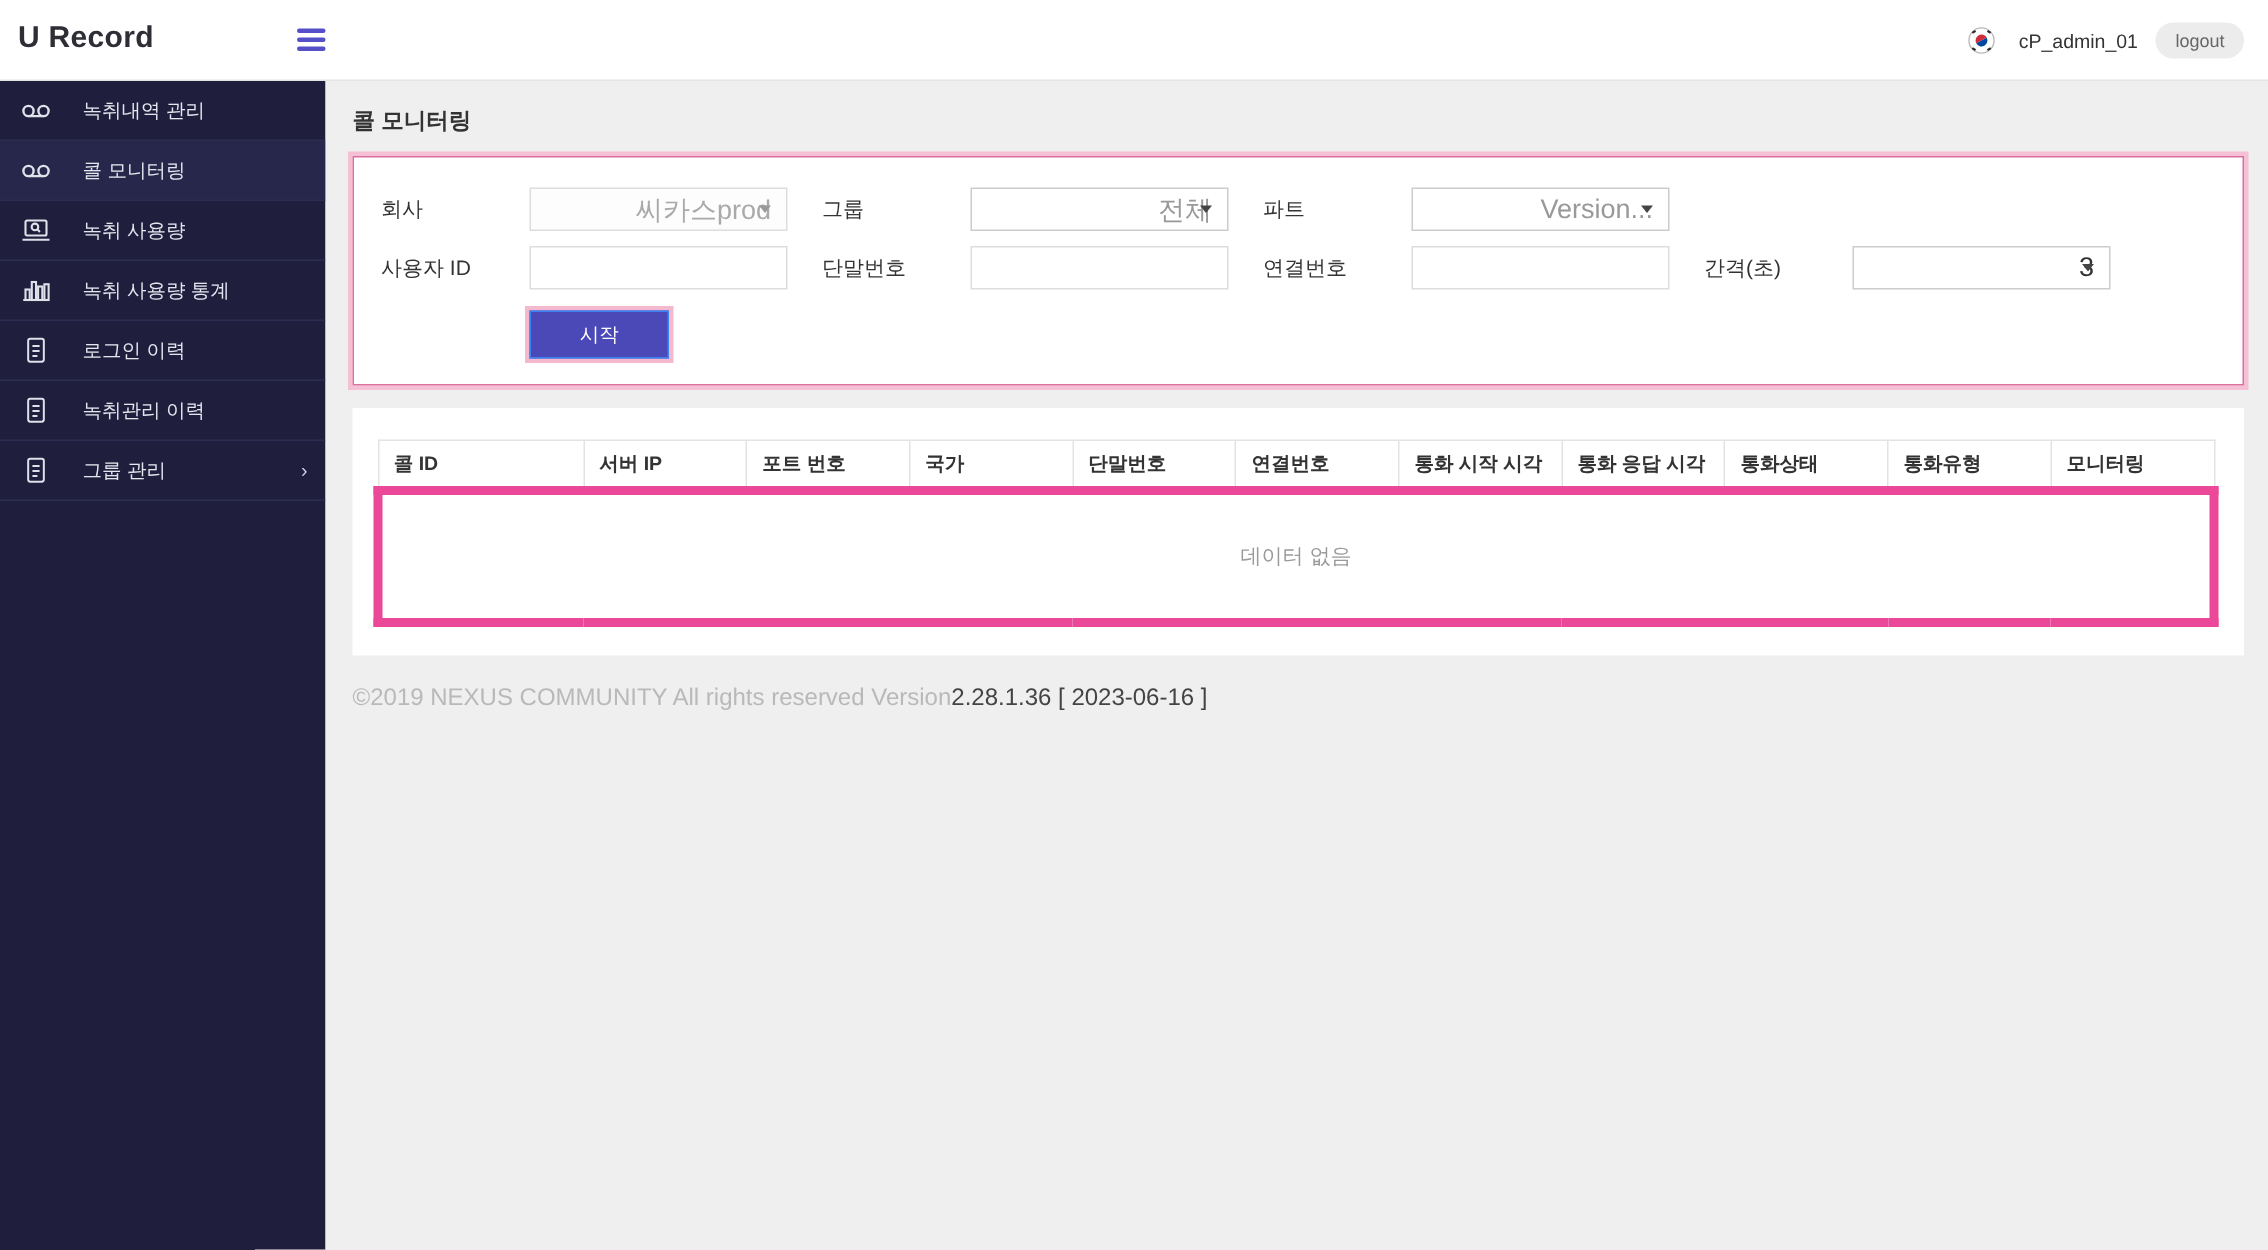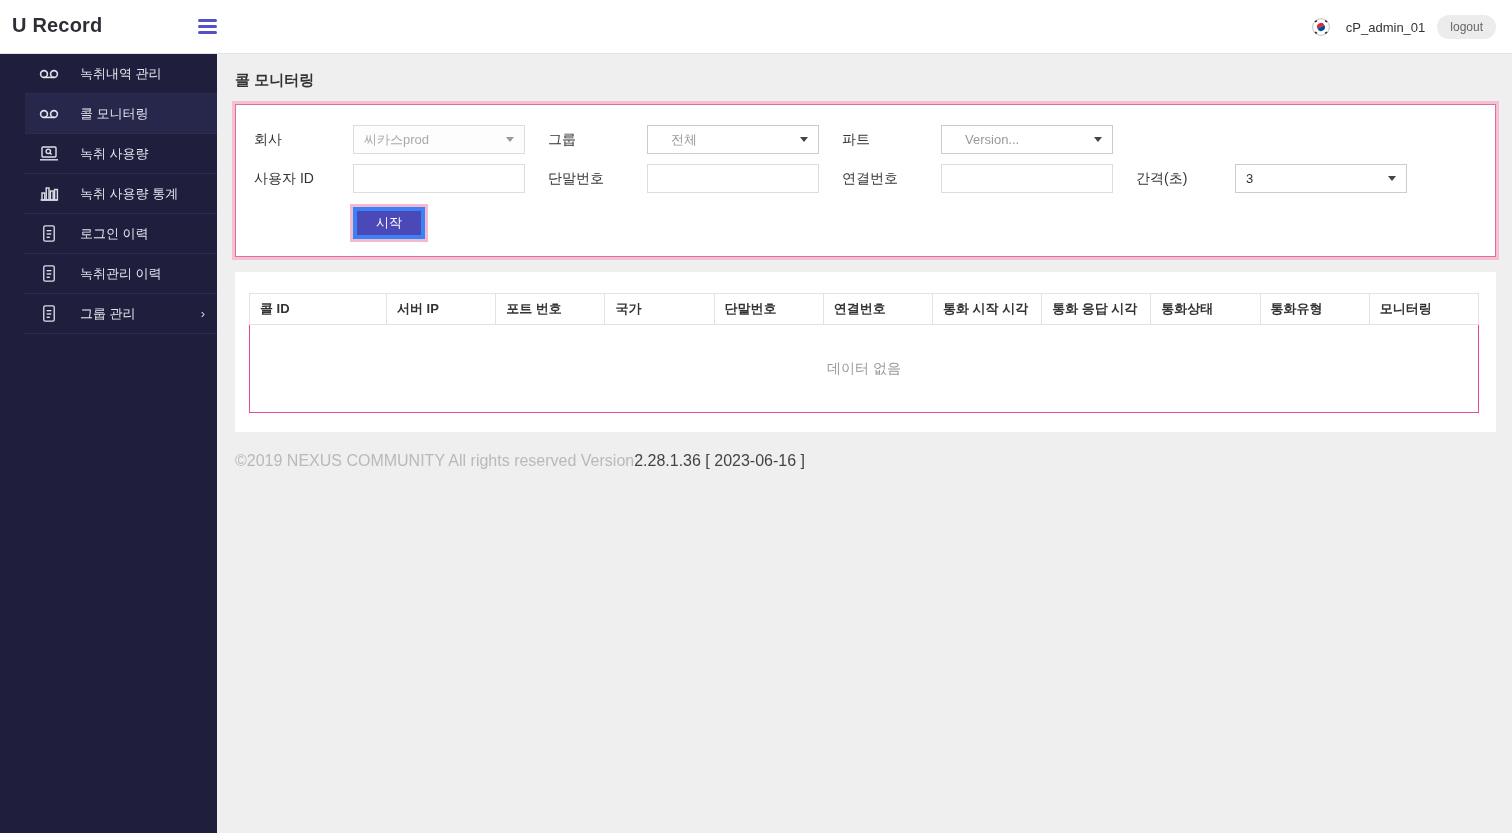--- a/index.html
+++ b/index.html
@@ -9,51 +9,51 @@
   .topbar { position:absolute; top:0; left:0; width:1512px; height:54px; background:#ffffff; border-bottom:1px solid #e4e4e4; z-index:5; }
   .logo { position:absolute; left:12px; top:14px; font-size:20px; font-weight:bold; color:#2e2e36; letter-spacing:.2px; }
   .hamburger { position:absolute; left:198px; top:19px; width:19px; height:16px; cursor:pointer; }
   .hamburger span { display:block; height:2.5px; background:#5450c8; border-radius:2px; margin-bottom:3.5px; }
   .top-right { position:absolute; right:16px; top:0; height:54px; display:flex; align-items:center; }
   .flag { width:18px; height:18px; margin-right:16px; }
   .username { font-size:13px; color:#333; margin-right:12px; }
   .logout-btn { background:#ececec; border:none; border-radius:13px; padding:5px 13px; font-size:12px; color:#666; cursor:pointer; font-family:inherit; }
 
   
-  .sidebar { position:absolute; left:0; top:54px; width:217px; height:779px; background:#1f1f3d;padding-left:25px; }
+  .sidebar { position:absolute; left:0; top:54px; width:217px; height:779px; background:#1f1f3d; }
   .nav-item { height:40px; display:flex; align-items:center; padding-left:13px; border-bottom:1px solid #2c2c50; color:#e4e5ee; cursor:pointer; position:relative; }
   .nav-item.active { background:#27274c; }
   .nav-icon { width:22px; height:18px; display:flex; align-items:center; justify-content:center; color:#dfe0ea; }
   .nav-label { font-size:13px; margin-left:20px; }
   .nav-chevron { position:absolute; right:12px; font-size:13px; color:#cfd0dd; }
 
   
   .main { position:absolute; left:217px; top:54px; width:1295px; height:779px; background:#efefef; padding:0 16px 0 18px; }
   .page-title { font-size:15px; font-weight:600; color:#333; padding:17px 0 0 0; }
 
   
   .filter-panel { margin-top:14px; background:#fff; border:1px solid #dd6f9f; box-shadow:0 0 0 3px #f5c0d3; padding:20px 0 17px 18px; }
   .frow { display:flex; align-items:center; margin-bottom:10px; }
   .fgroup { display:flex; align-items:center; margin-right:23px; }
   .flabel { width:99px; font-size:14px; color:#333; }
   .fctl { width:172px; height:29px; }
-  .sel { border:1px solid #ccc; background:#fff; display:flex; align-items:center; padding:0 10px; font-size:13px; color:#333; cursor:pointer; position:relative; }
+  .sel { border:1px solid #ccc; background:#fff; display:flex; align-items:center; padding:0 10px; font-size:18px; color:#333; cursor:pointer; position:relative;justify-content:flex-end; }
   .sel .caret { position:absolute; right:10px; width:0; height:0; border-left:4px solid transparent; border-right:4px solid transparent; border-top:5px solid #444; }
   .sel.disabled { background:#fdfdfd; border-color:#ddd; color:#aaa; cursor:default; }
   .sel.disabled .caret { border-top-color:#999; }
   .sel.placeholder { color:#999;padding-left:23px; }
   .txt { border:1px solid #ddd; background:#fff; padding:0 8px; font-size:13px; color:#333; font-family:inherit; outline:none; }
   .start-row { margin-left:99px; margin-top:14px; }
-  .start-btn { width:72px; height:32px; background:#4b48b8; color:#fff; font-size:13px; border:4px solid #3b82f6; box-shadow:0 0 0 3px #f4b9ce; cursor:pointer; font-family:inherit; }
+  .start-btn { width:93px; height:32px; background:#4b48b8; color:#fff; font-size:13px; border:1px solid #3b82f6; box-shadow:0 0 0 3px #f4b9ce; cursor:pointer; font-family:inherit; }
 
   
   .table-card { margin-top:15px; background:#fff; padding:21px 17px 19px 14px; }
   table { width:100%; border-collapse:collapse; table-layout:fixed; }
   th { border:1px solid #e3e3e3; font-size:13px; font-weight:600; color:#333; text-align:left; padding:6px 10px; height:27px; white-space:nowrap; overflow:hidden; }
-  td.empty-cell { border:1px solid #ec4899; height:88px; text-align:center; font-size:14px; color:#9a9a9a; }
+  td.empty-cell { border:6px solid #ec4899; height:88px; text-align:center; font-size:14px; color:#9a9a9a; }
 
   
   .footer { margin-top:20px; font-size:16px; display:flex; }
   .footer .copy { color:#b9b9b9; }
   .footer .ver { color:#444; margin-left:0; }
 </style>
 </head>
 <body>
 
 <div class="topbar">

